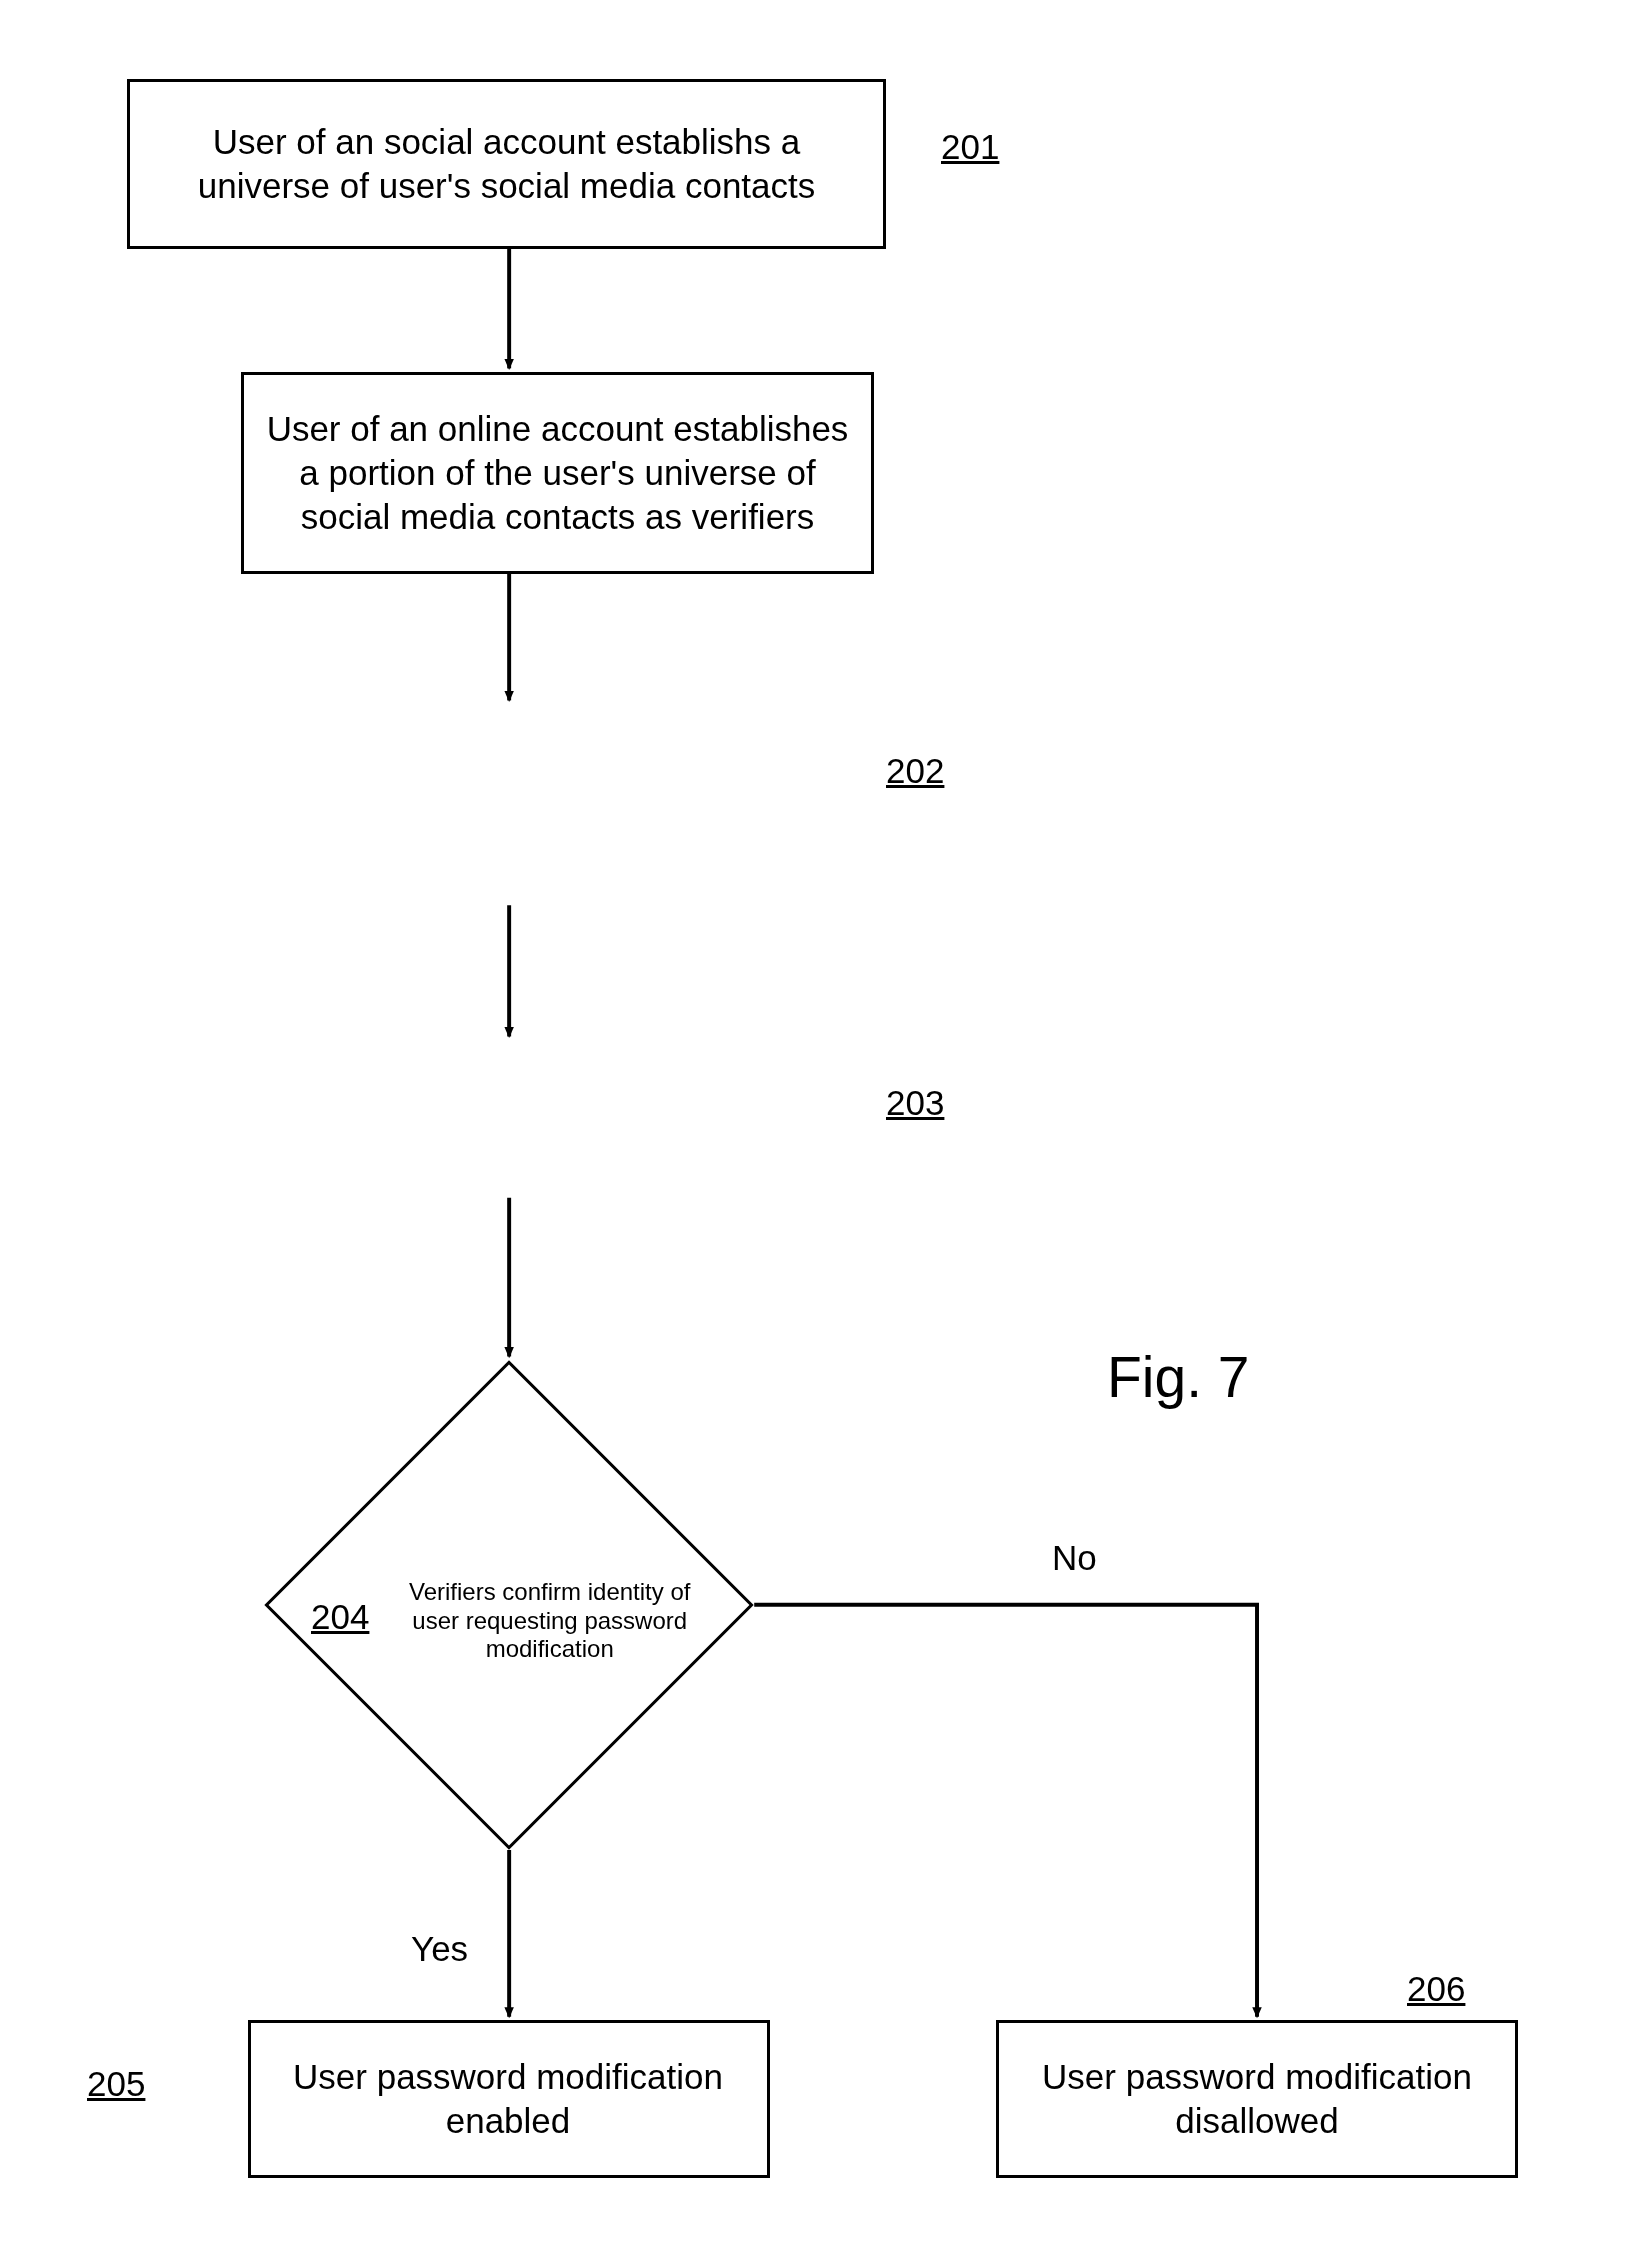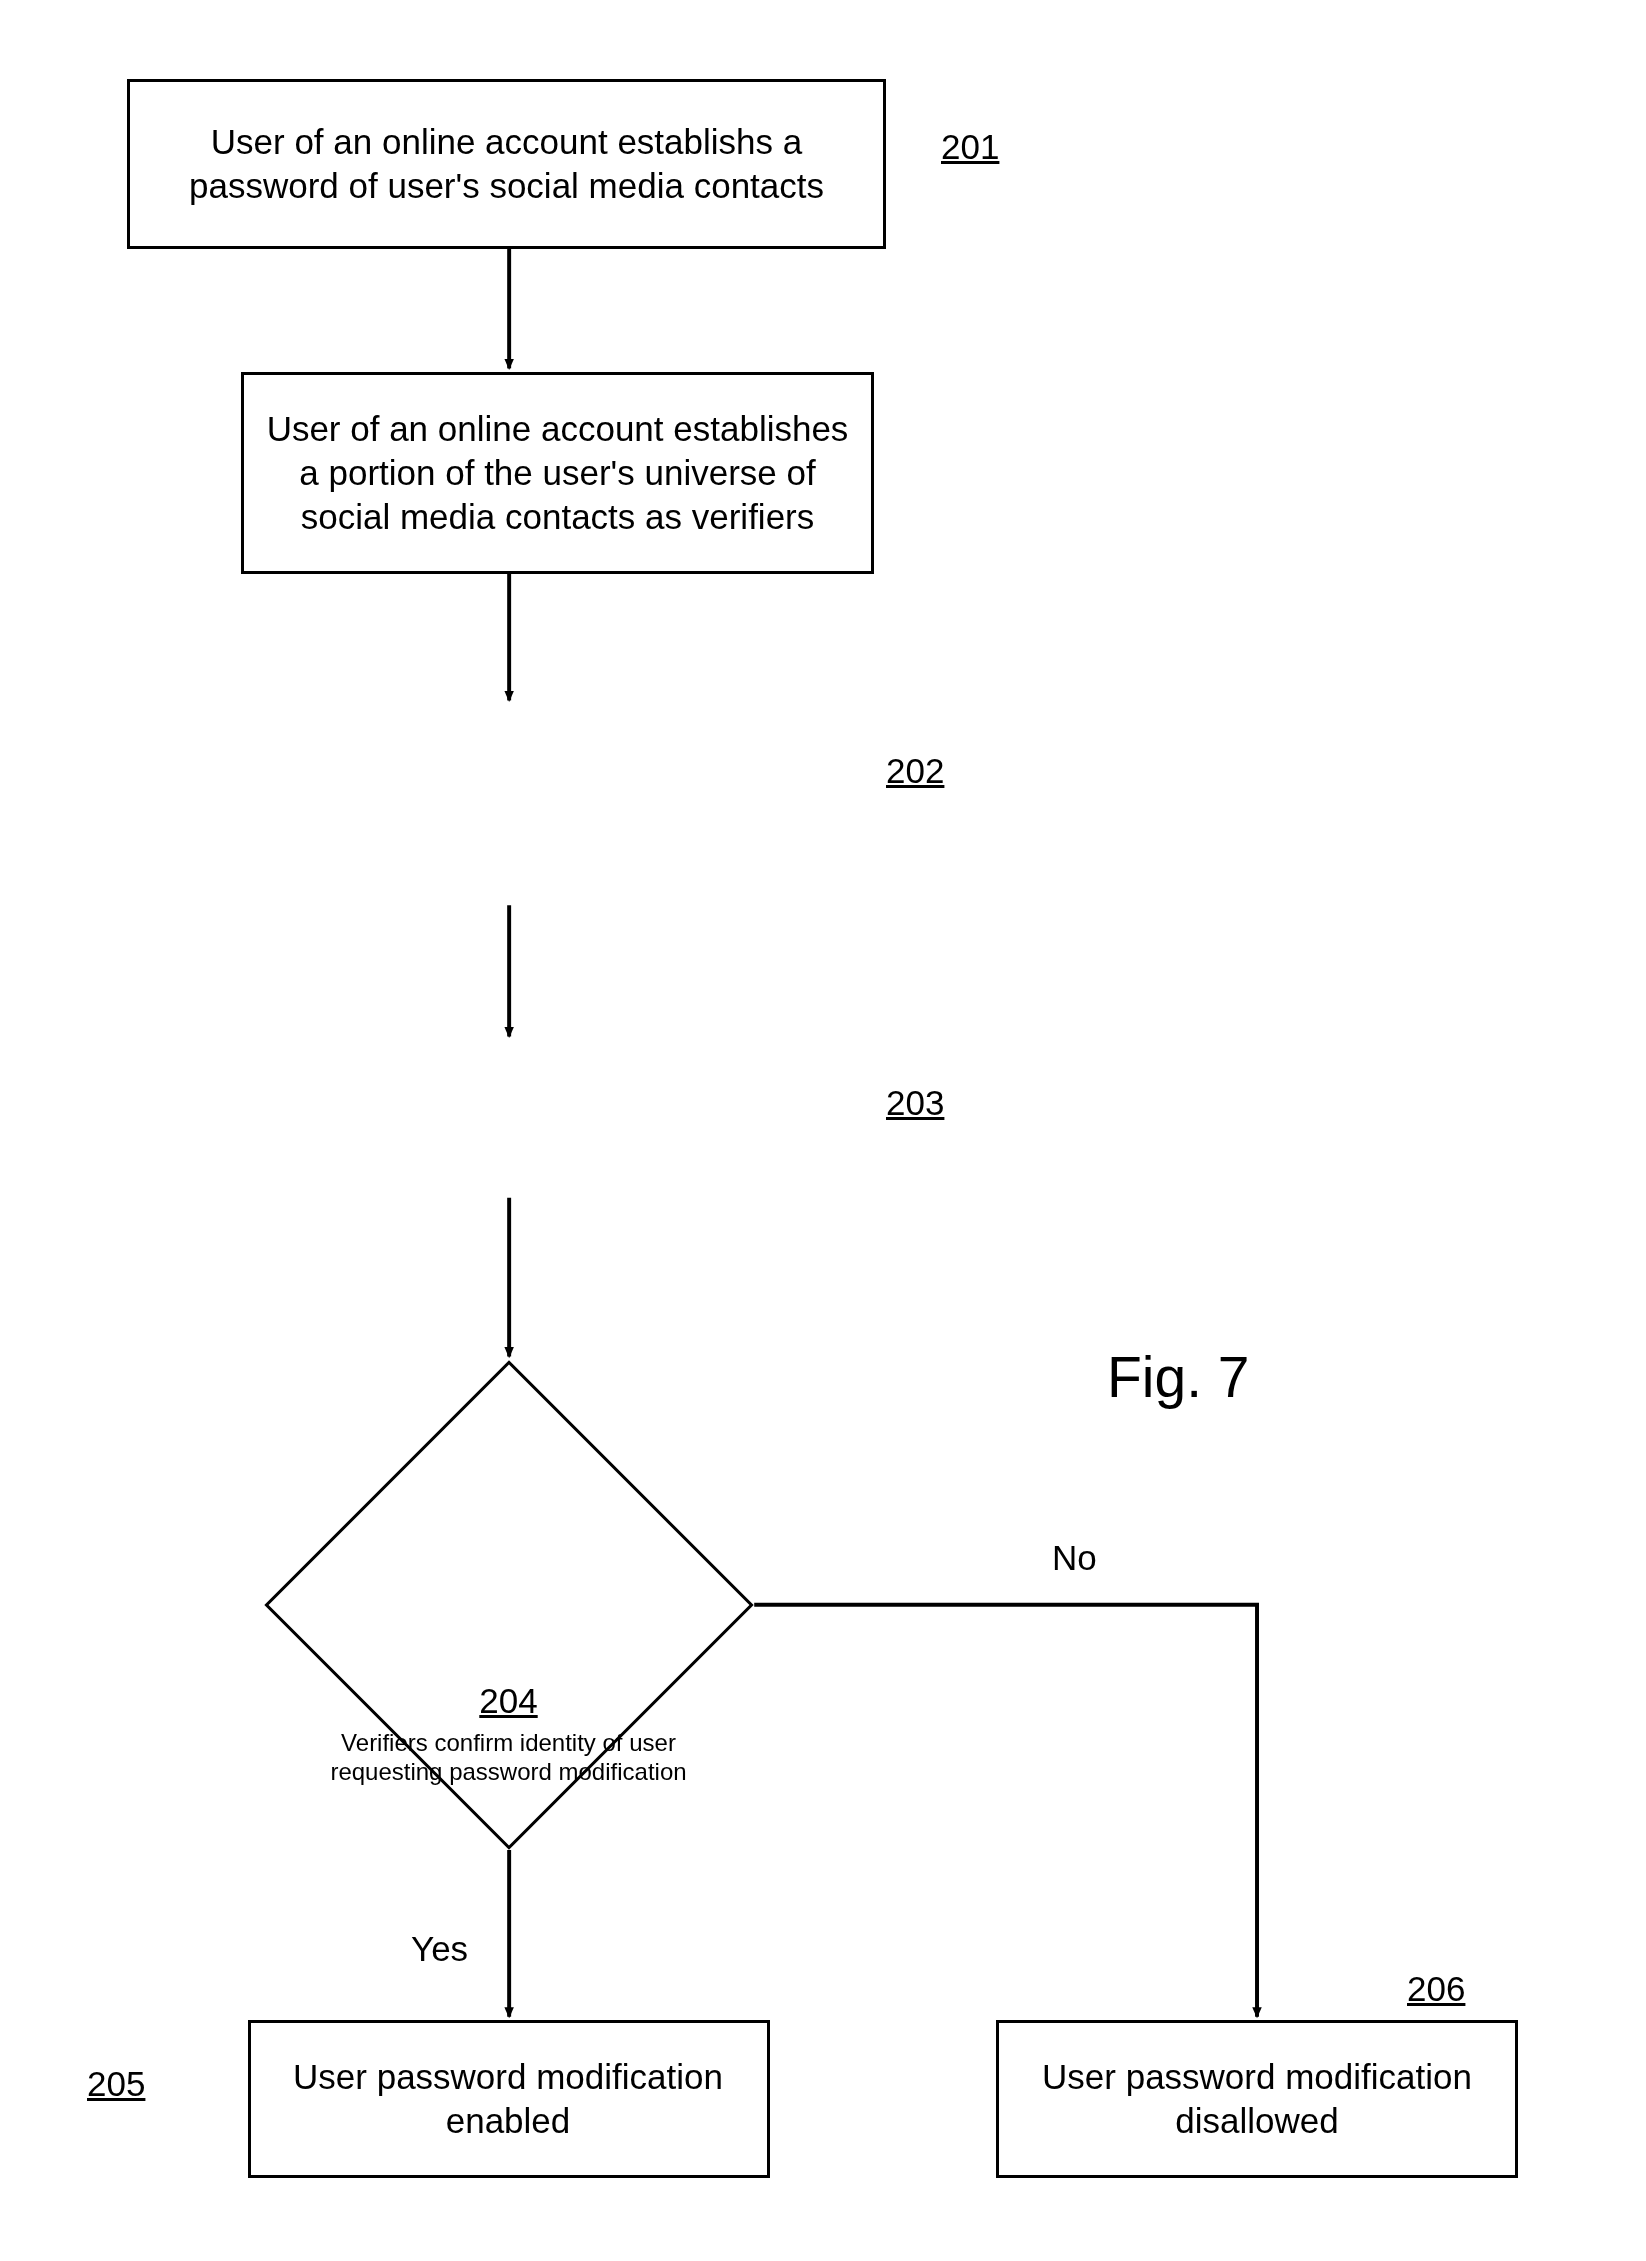--- a/index.html
+++ b/index.html
@@ -56,42 +56,43 @@
   .diamond-shape {
     position: absolute;
     border: 3.2px solid #000;
     background: #fff;
     transform: rotate(45deg);
     box-sizing: border-box;
   }
   .diamond-content {
     position: absolute;
     display: flex;
-    flex-direction: column;
+    flex-direction: row;
     align-items: center;
     justify-content: flex-end;
     text-align: center;
+    gap: 24px;
   }
   .diamond-ref {
     font-size: 35px;
     text-decoration: underline;
     margin-bottom: 8px;
   }
   .diamond-text {
     font-size: 24px;
     line-height: 1.2;
   }
 </style>
 </head>
 <body>
 
 <div class="canvas">
 
   <div class="box" style="left:127px; top:79px; width:759px; height:170px;">
-    <div class="box-text">User of an online account establishs a password of user's social media contacts</div>
+    <div class="box-text">User of an social account establishs a universe of user's social media contacts</div>
   </div>
   <div class="ref" style="left:941px; top:111px;">201</div>
 
   <div class="box" style="left:193px; top:372px; width:633px; height:202px;margin-left:48px;">
     <div class="box-text">User of an online account establishes a portion of the user's universe of social media contacts as verifiers</div>
   </div>
 
   <div class="ref" style="left:886px; top:735px;">202</div>
 
   <div class="ref" style="left:886px; top:1067px;">203</div>

